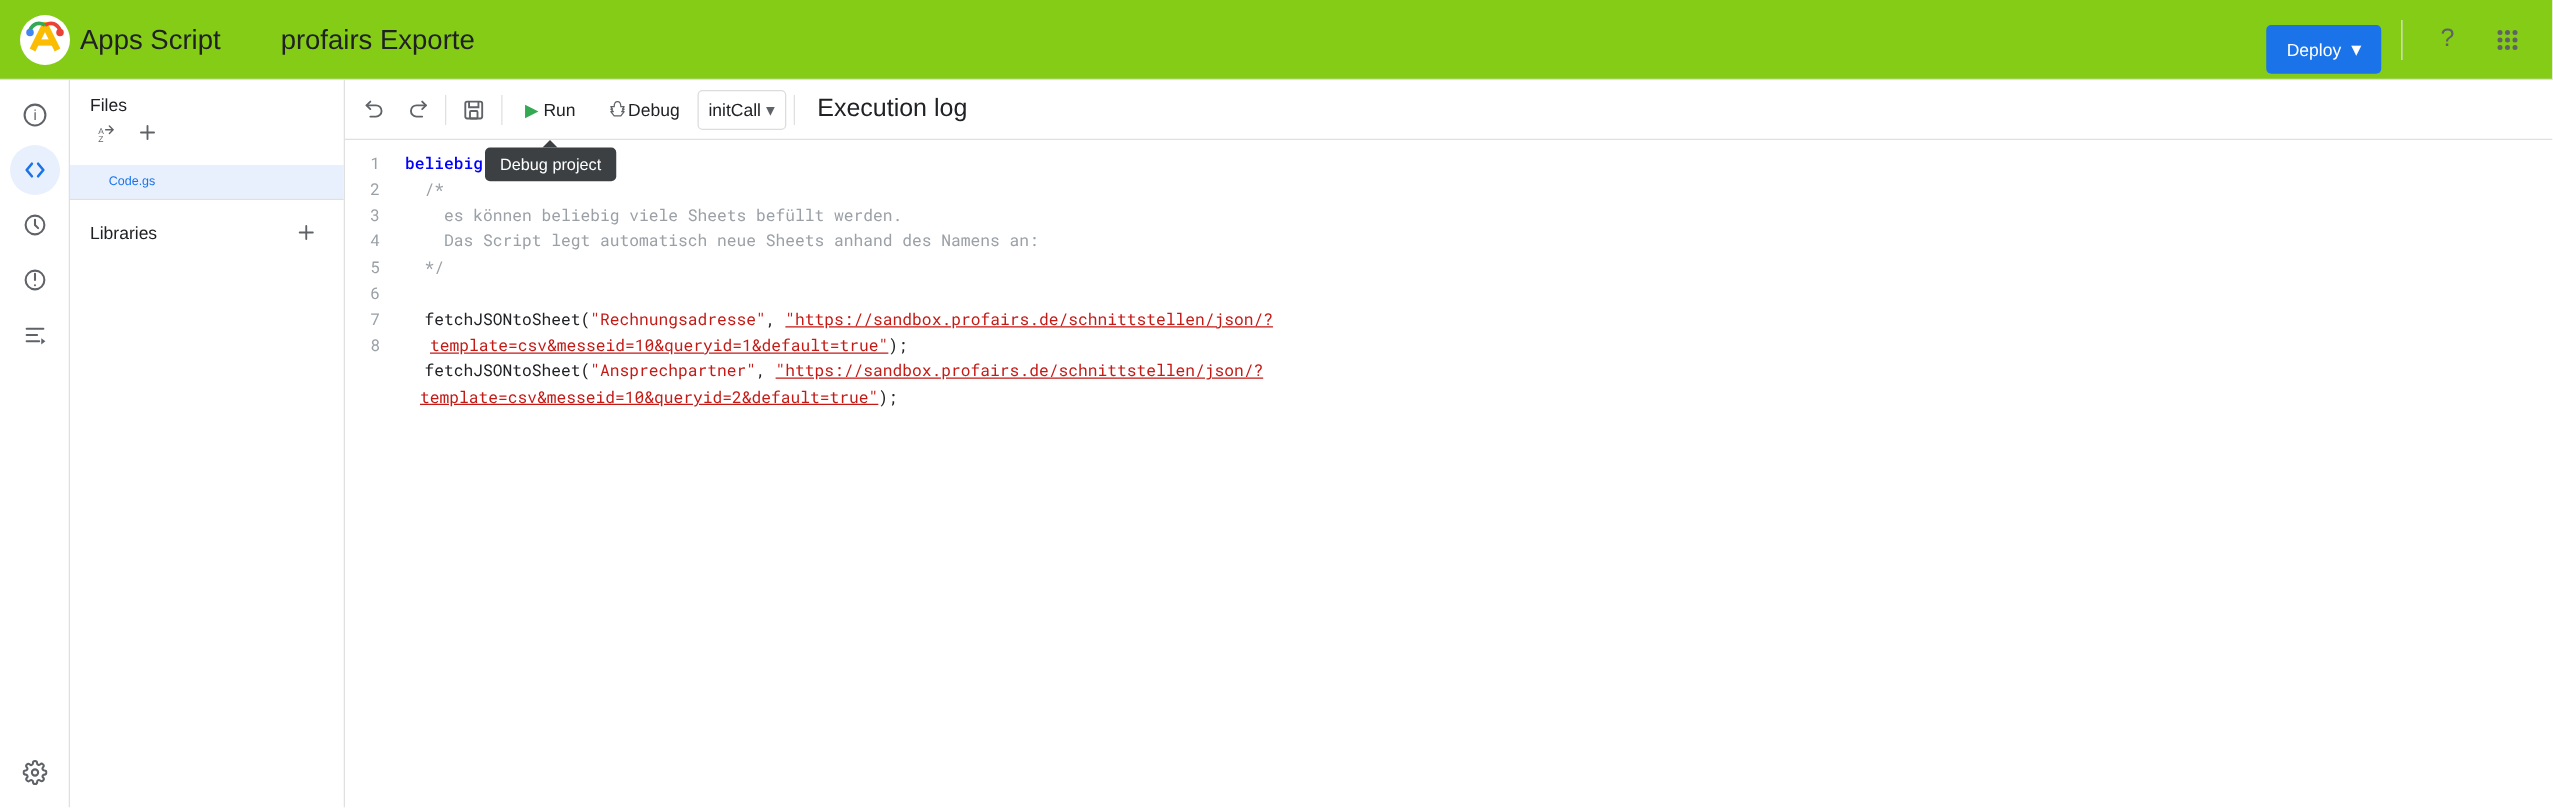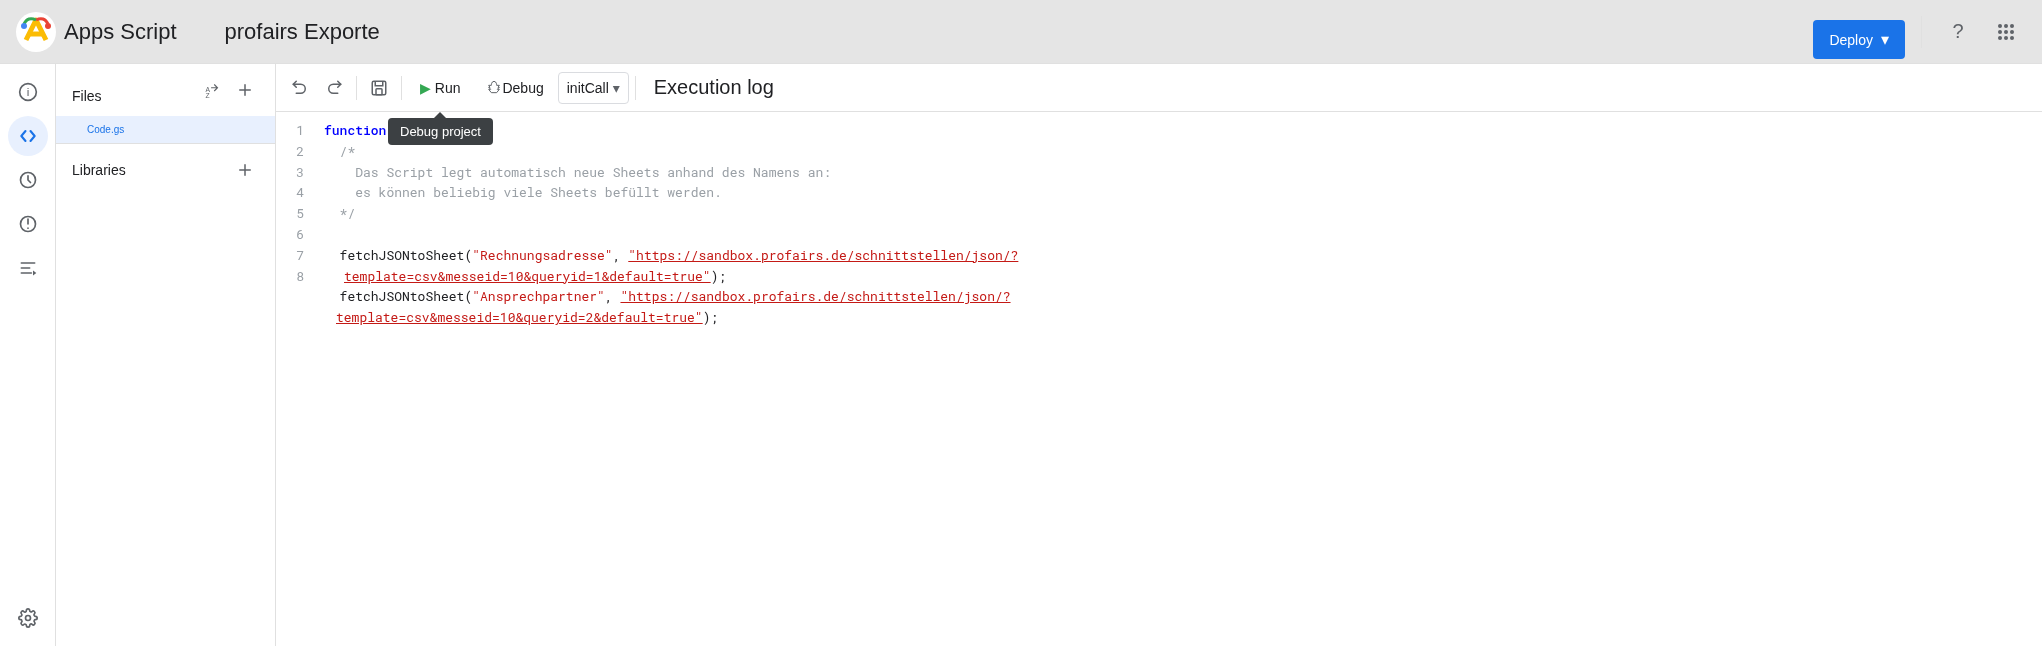--- a/index.html
+++ b/index.html
@@ -5,21 +5,21 @@
     * { box-sizing: border-box; margin: 0; padding: 0; }
     body { font-family: 'Google Sans', Arial, sans-serif; background: #fff; color: #202124; font-size: 14px; }
 
     
     .topbar {
       display: flex;
       align-items: center;
       height: 64px;
       padding: 0 16px;
       border-bottom: 1px solid #e0e0e0;
-      background: #e5e5e5;
+      background: #84cc16;
     }
     .topbar-logo {
       display: flex;
       align-items: center;
       gap: 8px;
       margin-right: 24px;
     }
     .logo-icon {
       width: 40px;
       height: 40px;
@@ -117,26 +117,27 @@
     
     .files-panel {
       width: 220px;
       background: #fff;
       border-right: 1px solid #e0e0e0;
       display: flex;
       flex-direction: column;
     }
     .files-header {
       display: flex;
-      align-items: flex-end;
+      align-items: flex-start;
       justify-content: space-between;
       padding: 12px 16px;
       font-size: 14px;
       font-weight: 500;
       color: #202124;
+      flex-direction: column;
     }
     .files-header-actions {
       display: flex;
       align-items: center;
       gap: 4px;
     }
     .sort-btn, .add-btn {
       width: 28px;
       height: 28px;
       border: none;
@@ -502,24 +503,24 @@
         <div>1</div>
         <div>2</div>
         <div>3</div>
         <div>4</div>
         <div>5</div>
         <div>6</div>
         <div>7</div>
         <div>8</div>
       </div>
       <div class="code-content">
-        <div class="code-line"><span class="kw">function</span> <span class="fn">initCall</span>() {</div>
+        <div class="code-line"><span class="kw">beliebig</span> <span class="fn">initCall</span>() {</div>
         <div class="code-line"><span class="cm">  /*</span></div>
+        <div class="code-line"><span class="cm">    es können beliebig viele Sheets befüllt werden.</span></div>
         <div class="code-line"><span class="cm">    Das Script legt automatisch neue Sheets anhand des Namens an:</span></div>
-        <div class="code-line"><span class="cm">    es können beliebig viele Sheets befüllt werden.</span></div>
         <div class="code-line"><span class="cm">  */</span></div>
         <div class="code-line">&nbsp;</div>
         <div class="code-line">  fetchJSONtoSheet(<span class="str">"Rechnungsadresse"</span>, <span class="url-link">"https://sandbox.profairs.de/schnittstellen/json/?</span></div>
         <div class="code-line" style="margin-left:20px;"><span class="url-link">template=csv&amp;messeid=10&amp;queryid=1&amp;default=true"</span>);</div>
         <div class="code-line">  fetchJSONtoSheet(<span class="str">"Ansprechpartner"</span>, <span class="url-link">"https://sandbox.profairs.de/schnittstellen/json/?</span></div>
         <div class="code-line" style="margin-left:12px;"><span class="url-link">template=csv&amp;messeid=10&amp;queryid=2&amp;default=true"</span>);</div>
       </div>
     </div>
   </div>
 </div>

